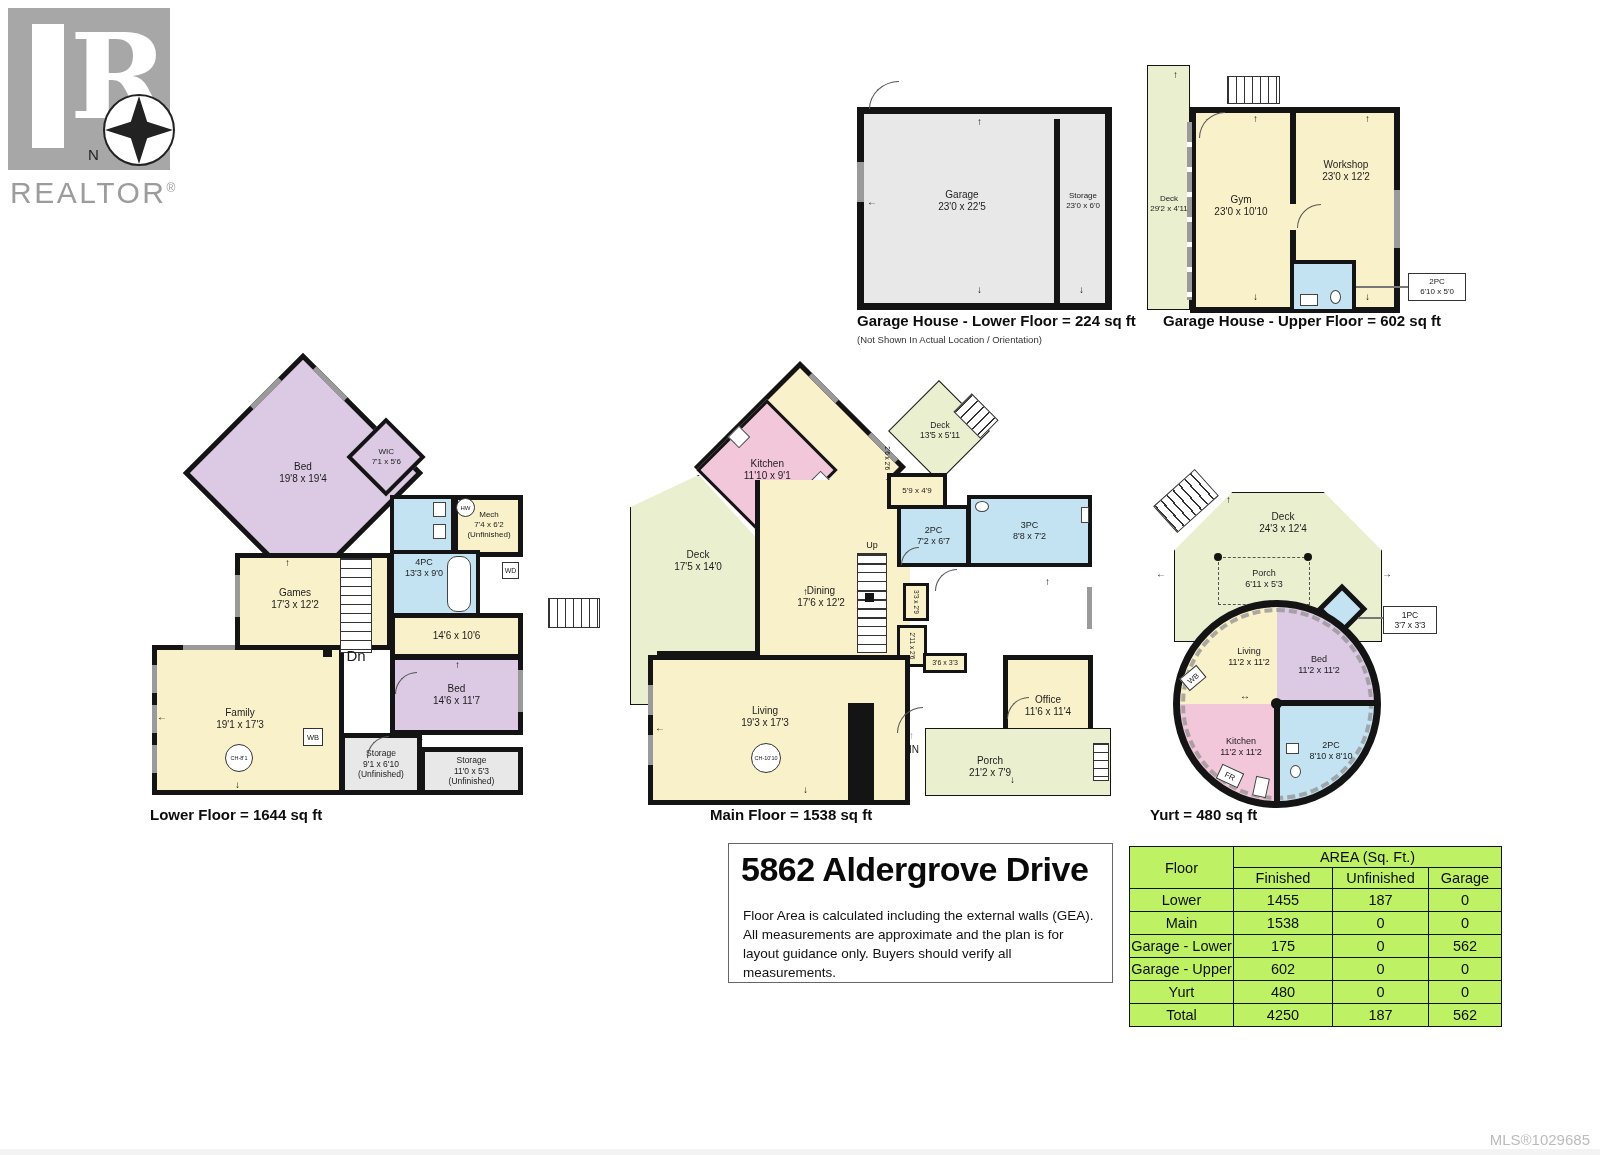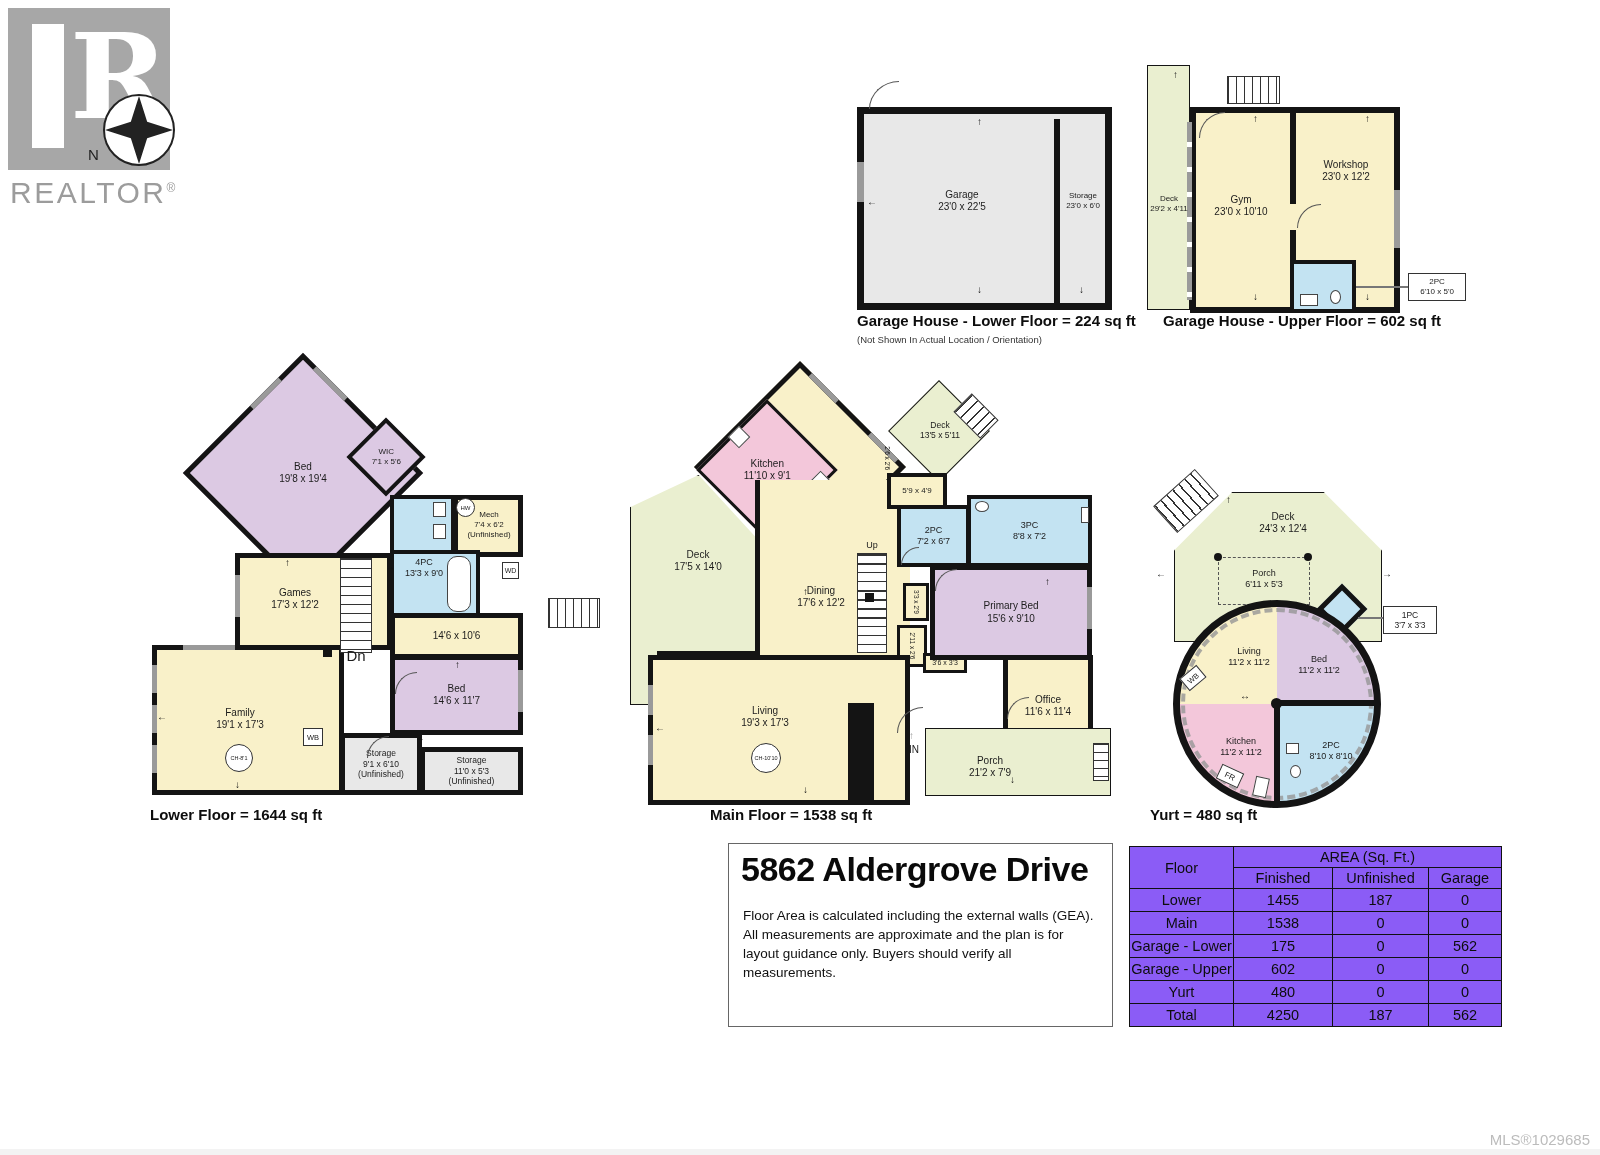--- a/index.html
+++ b/index.html
@@ -32,21 +32,21 @@
   .arc{position:absolute;box-sizing:border-box;border:1.5px solid #555;background:transparent;
        border-right:none;border-bottom:none;border-top-left-radius:100%}
   .t{position:absolute;font-size:10px;color:#111;line-height:1}
   .cap{position:absolute;font-weight:bold;font-size:15px;color:#0d0d0d;white-space:nowrap}
   .note{position:absolute;font-size:9.5px;color:#333;white-space:nowrap}
   .fix{position:absolute;box-sizing:border-box;border:1.3px solid #444;background:#fff}
   
   .info{position:absolute;box-sizing:border-box;border:1.5px solid #666;background:#fff}
   .title{position:absolute;font-size:34px;font-weight:bold;color:#0a0a0a;white-space:nowrap;letter-spacing:-.5px}
   .disc{position:absolute;font-size:13.5px;color:#111;line-height:1.42}
-  table.area{position:absolute;border-collapse:collapse;table-layout:fixed;background:#8b5cf6;font-size:14.5px;color:#0d0d0d}
+  table.area{position:absolute;border-collapse:collapse;table-layout:fixed;background:#bef264;font-size:14.5px;color:#0d0d0d}
   table.area th,table.area td{border:1.3px solid #111;text-align:center;font-weight:normal;padding:0}
   .mls{position:absolute;font-size:15px;color:#bcbcbc;text-align:right}
   
   .logobox{position:absolute;background:#a7a7a7}
   .brand{position:absolute;font-size:30px;color:#9c9c9c;letter-spacing:2.5px}
   .rn,.rd,.rnote{pointer-events:none}
 </style>
 </head>
 <body>
 
@@ -276,24 +276,20 @@
   <div class="r yellow b3" style="left:358px;top:228px;width:26px;height:38px">
     <span style="font-size:6.5px;transform:rotate(90deg);white-space:nowrap">3'3 x 2'9</span>
   </div>
   <div class="r yellow b3" style="left:352px;top:270px;width:30px;height:42px">
     <span style="font-size:6.5px;transform:rotate(90deg);white-space:nowrap">2'11 x 2'6</span>
   </div>
   <div class="r yellow b3" style="left:378px;top:298px;width:44px;height:20px;font-size:7px">
     <span>3'6 x 3'3</span>
   </div>
 
-  <div class="r purple b5" style="left:385px;top:210px;width:162px;height:95px">
-    <span class="rn">Primary Bed</span>
-    <span class="rd">15'6 x 9'10</span>
-  </div>
   <div class="g" style="left:542px;top:232px;width:5px;height:42px"></div>
   <div class="arc" style="left:390px;top:214px;width:22px;height:22px"></div>
 
   <div class="r yellow b5" style="left:458px;top:300px;width:90px;height:102px">
     <span class="rn">Office</span>
     <span class="rd">11'6 x 11'4</span>
   </div>
   <div class="g" style="left:488px;top:397px;width:40px;height:5px"></div>
   <div class="arc" style="left:462px;top:342px;width:22px;height:22px"></div>
 
@@ -375,21 +371,21 @@
   <div class="fix" style="left:124px;top:312px;width:14px;height:20px;transform:rotate(12deg)"></div>
   <div class="fix" style="left:156px;top:278px;width:13px;height:11px"></div>
   <div class="fix" style="left:160px;top:300px;width:11px;height:13px;border-radius:50%"></div>
   <div class="t" style="left:96px;top:30px">↑</div>
   <div class="t" style="left:26px;top:104px">←</div>
   <div class="t" style="left:252px;top:104px">→</div>
   <div class="t" style="left:110px;top:226px">↔</div>
 </div>
 <div class="cap" style="left:1150px;top:806px">Yurt = 480 sq ft</div>
 
-<div class="info" style="left:728px;top:843px;width:385px;height:184px">
+<div class="info" style="left:728px;top:843px;width:385px;height:140px">
   <div class="title" style="left:12px;top:6px">5862 Aldergrove Drive</div>
   <div class="disc" style="left:14px;top:62px;width:362px">
     <div>Floor Area is calculated including the external walls (GEA).</div>
     <div>All measurements are approximate and the plan is for</div>
     <div>layout guidance only. Buyers should verify all measurements.</div>
   </div>
 </div>
 
 <table class="area" style="left:1129px;top:846px;width:372px;height:181px">
   <colgroup>

